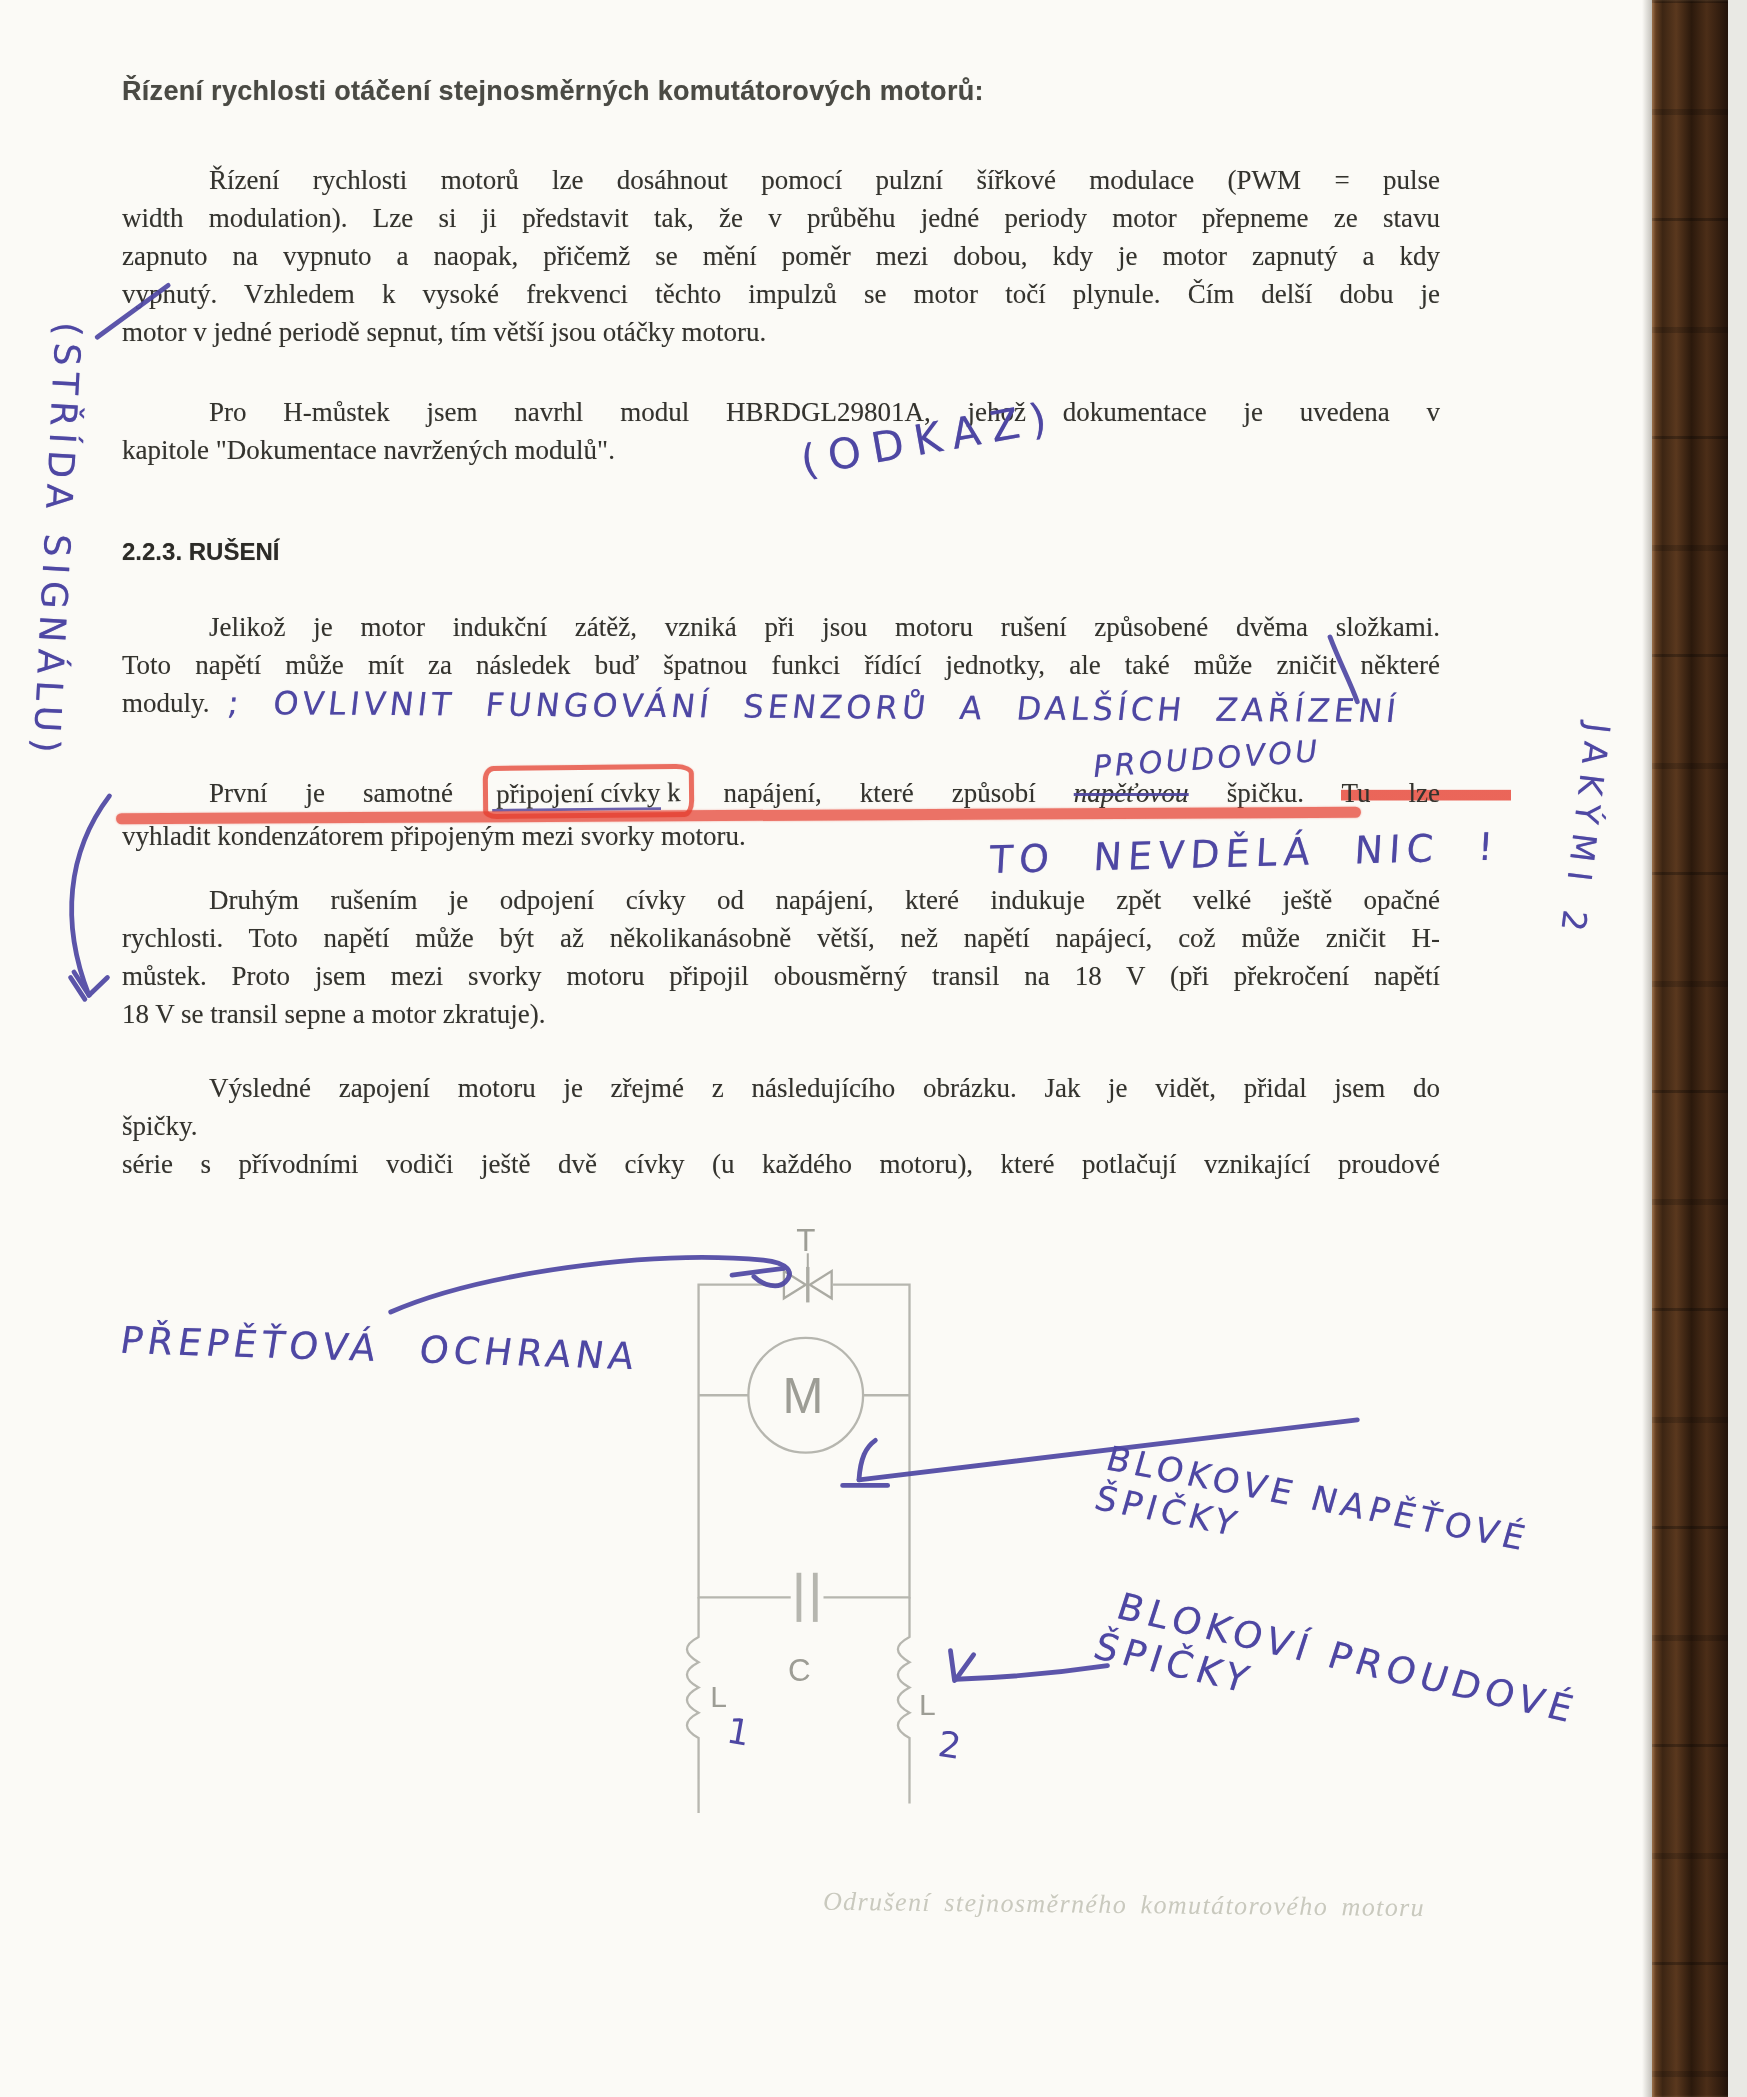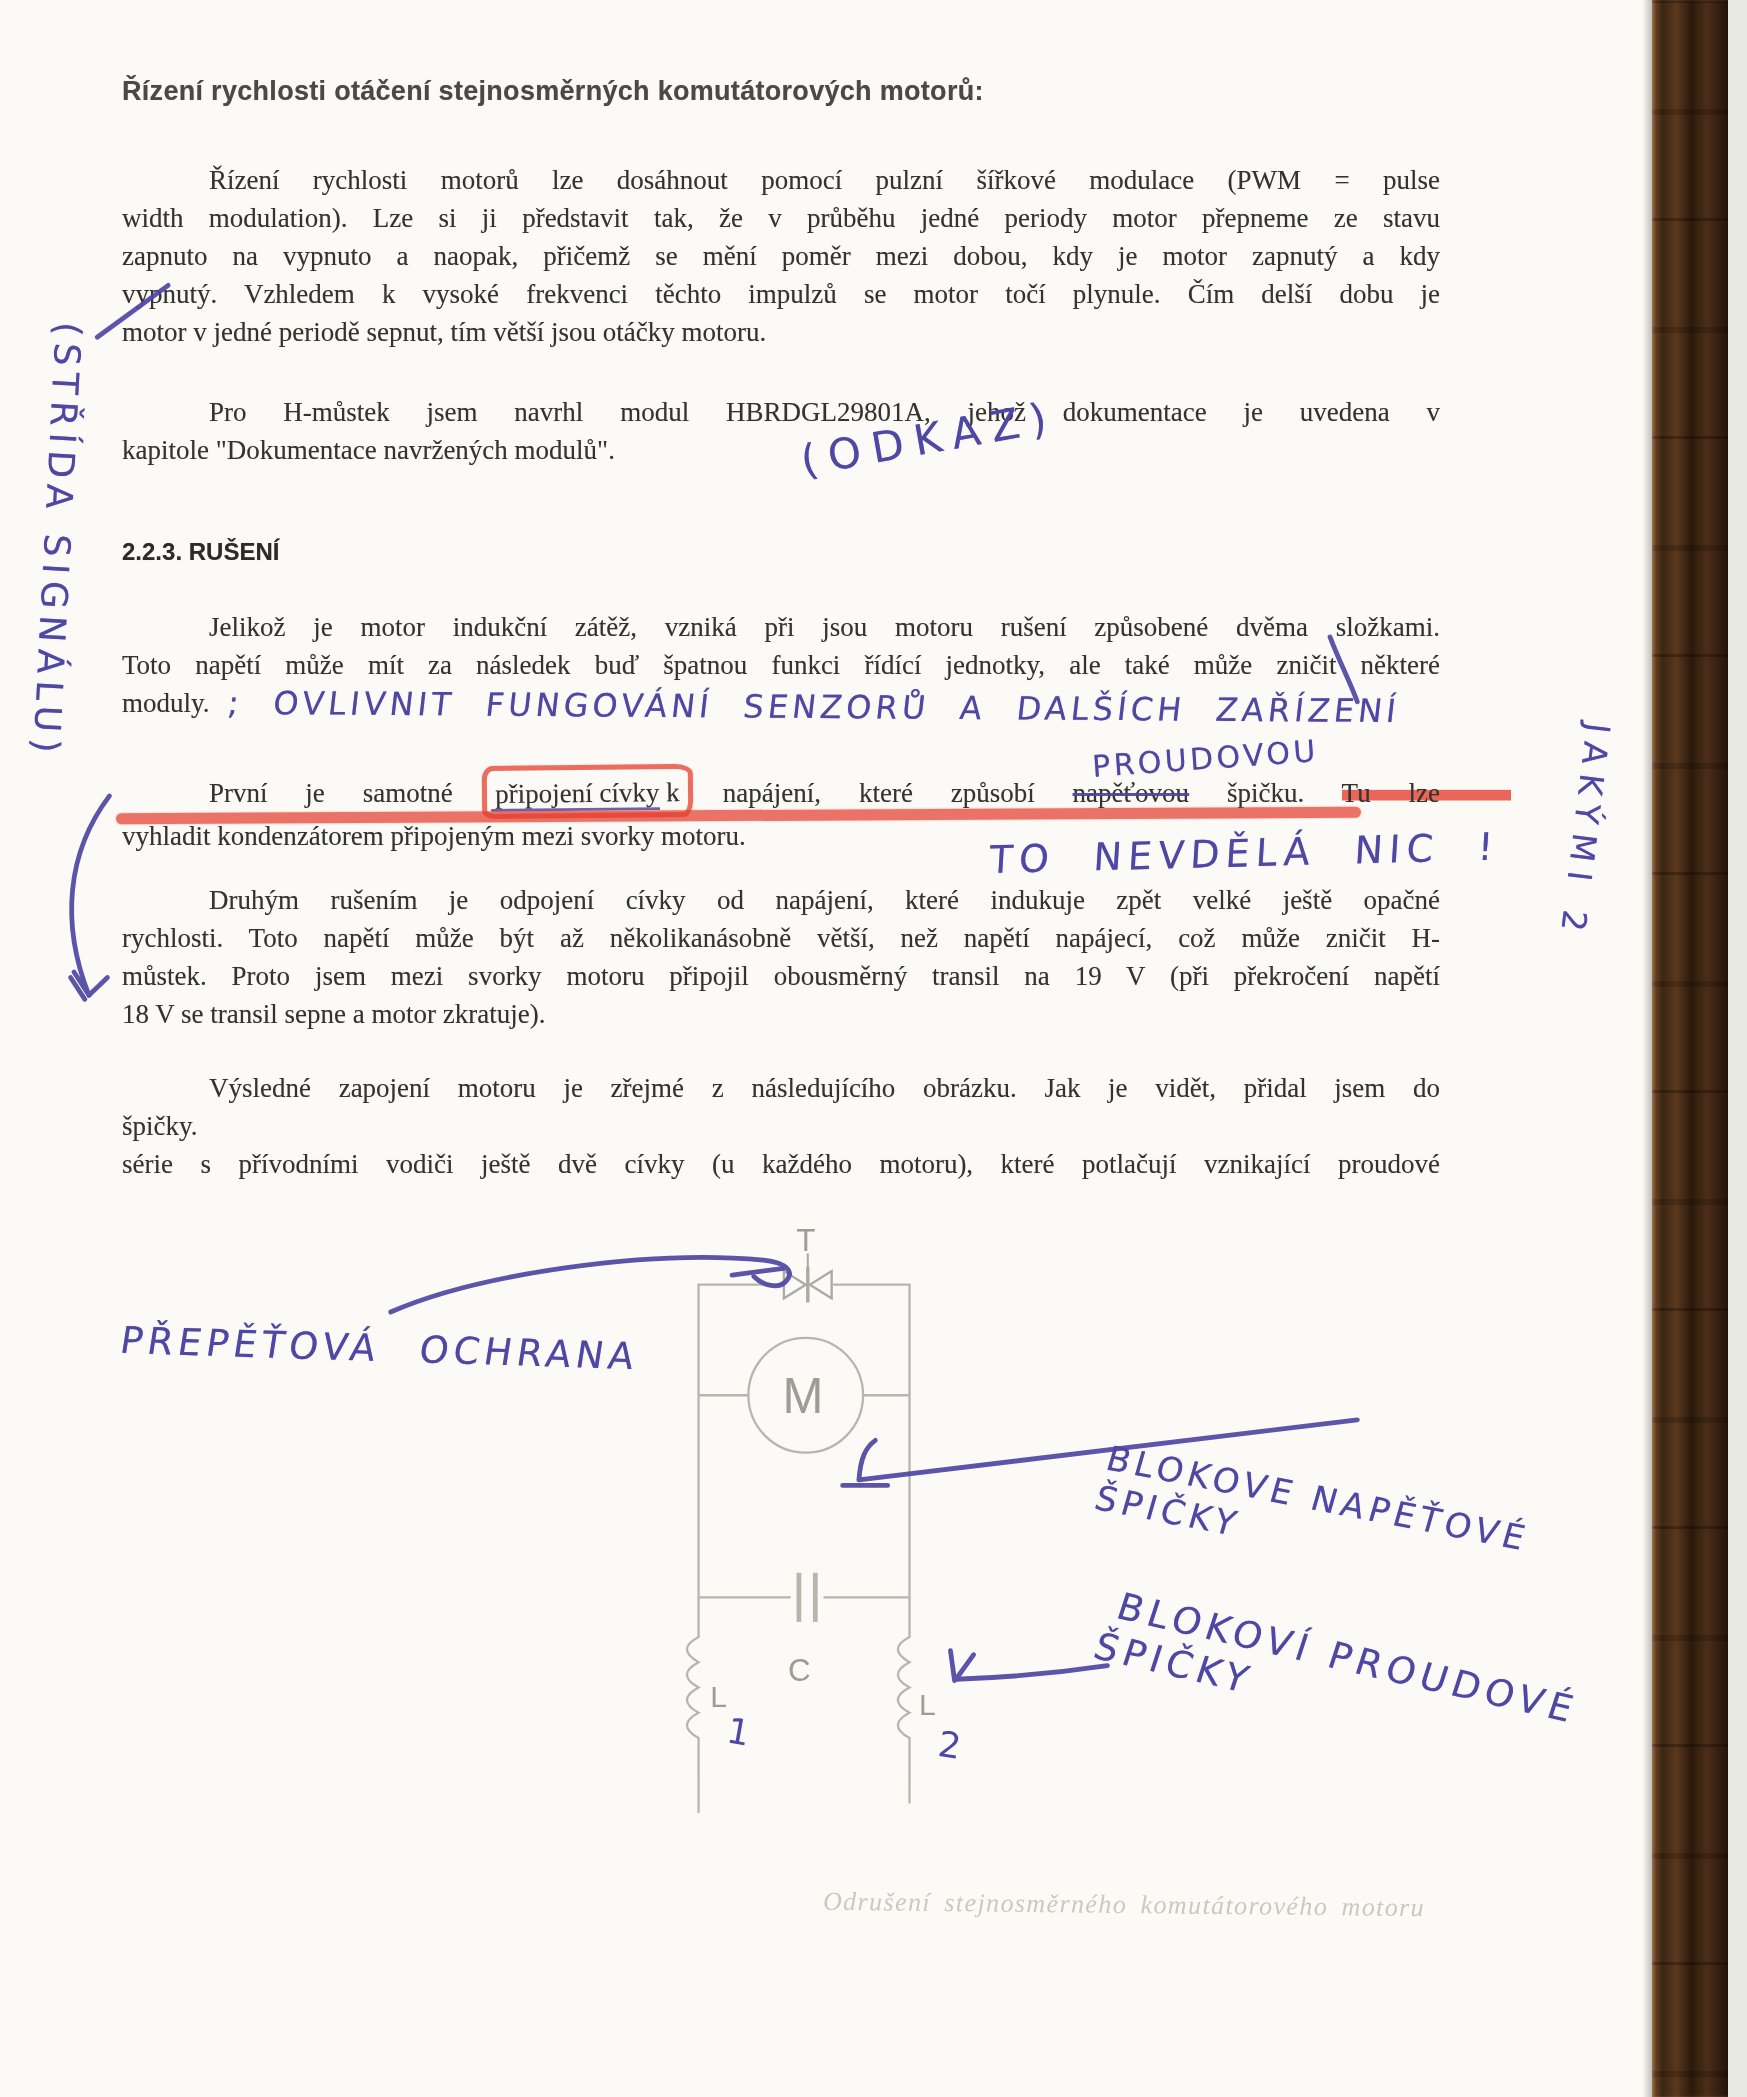--- a/index.html
+++ b/index.html
@@ -31,21 +31,21 @@
       padding-right:71px;margin-right:-71px;border-radius:6.8px;}
   .red-line{position:absolute;left:116px;top:810px;width:1245px;height:11px;
       background:rgba(229,61,46,.72);border-radius:6.1px;transform:rotate(-.3deg);
       box-shadow:0 0 2px rgba(229,61,46,.45);}
   
   .hw{font-family:"DejaVu Sans",sans-serif;color:#4e47a3;
       text-shadow:0 0 0.7px rgba(78,71,163,.55);}
   .hw-block{position:absolute;white-space:nowrap;transform-origin:left top;}
   .hw-inline{display:inline-block;white-space:nowrap;font-size:32px;letter-spacing:4.1px;
       word-spacing:16.4px;margin-left:18px;vertical-align:-5.5px;transform:rotate(.4deg) skewX(-6deg);}
-  .rel{position:relative;}
+  .rel{position:relative;font-style:italic;}
   .hw-proud{position:absolute;left:19px;top:-38px;font-size:30px;letter-spacing:3.4px;
       white-space:nowrap;transform:rotate(-4deg);}
   .hw-vert{writing-mode:vertical-rl;}
   
   .page-edge{position:absolute;right:76px;top:0;width:9.6px;height:2097px;
       background:linear-gradient(90deg,rgba(0,0,0,0),rgba(90,85,75,.35));}
   .wood{position:absolute;right:0;top:0;width:76px;height:2097px;
       background:
         repeating-linear-gradient(180deg,rgba(0,0,0,.28) 0 3.4px,rgba(0,0,0,0) 3.4px 109px,rgba(0,0,0,.18) 109px 115px,rgba(0,0,0,0) 115px 218px),
         linear-gradient(90deg,#7a4e2a 0%,#3c2513 14%,#5a381e 32%,#2b190c 52%,#4c2e18 72%,#22130a 100%);
@@ -86,21 +86,21 @@
     <div class="pline indent"><span>První je samotné </span><span class="boxed">připojení cívky k</span><span> napájení, které způsobí </span><span class="rel"><span class="strike-blue">napěťovou</span><span class="hw hw-proud">PROUDOVOU</span></span><span> špičku. </span><span class="strike-red">Tu lze</span></div>
     <div class="pline plast">vyhladit kondenzátorem připojeným mezi svorky motoru.</div>
   </div>
   <div class="red-line"></div>
 
   <div class="hw hw-block" style="left:991px;top:838px;font-size:38px;letter-spacing:6.1px;word-spacing:20.5px;transform:rotate(-1.5deg) skewX(-5deg)">TO NEVDĚLÁ NIC !</div>
 
   <div class="para" style="top:881px">
     <div class="pline indent">Druhým rušením je odpojení cívky od napájení, které indukuje zpět velké ještě opačné</div>
     <div class="pline">rychlosti. Toto napětí může být až několikanásobně větší, než napětí napájecí, což může zničit H-</div>
-    <div class="pline">můstek. Proto jsem mezi svorky motoru připojil obousměrný transil na 19 V (při překročení napětí</div>
+    <div class="pline">můstek. Proto jsem mezi svorky motoru připojil obousměrný transil na 18 V (při překročení napětí</div>
     <div class="pline plast">18 V se transil sepne a motor zkratuje).</div>
   </div>
 
   <div class="para" style="top:1069px">
     <div class="pline indent">Výsledné zapojení motoru je zřejmé z následujícího obrázku. Jak je vidět, přidal jsem do</div>
     <div class="pline plast">špičky.</div>
     <div class="pline">série s přívodními vodiči ještě dvě cívky (u každého motoru), které potlačují vznikající proudové</div>
   </div>
 
   <div class="hw hw-block hw-vert" style="left:48px;top:321px;height:546px;font-size:36px;letter-spacing:6.8px;transform:rotate(3deg)">(STŘÍDA SIGNÁLU)</div>

